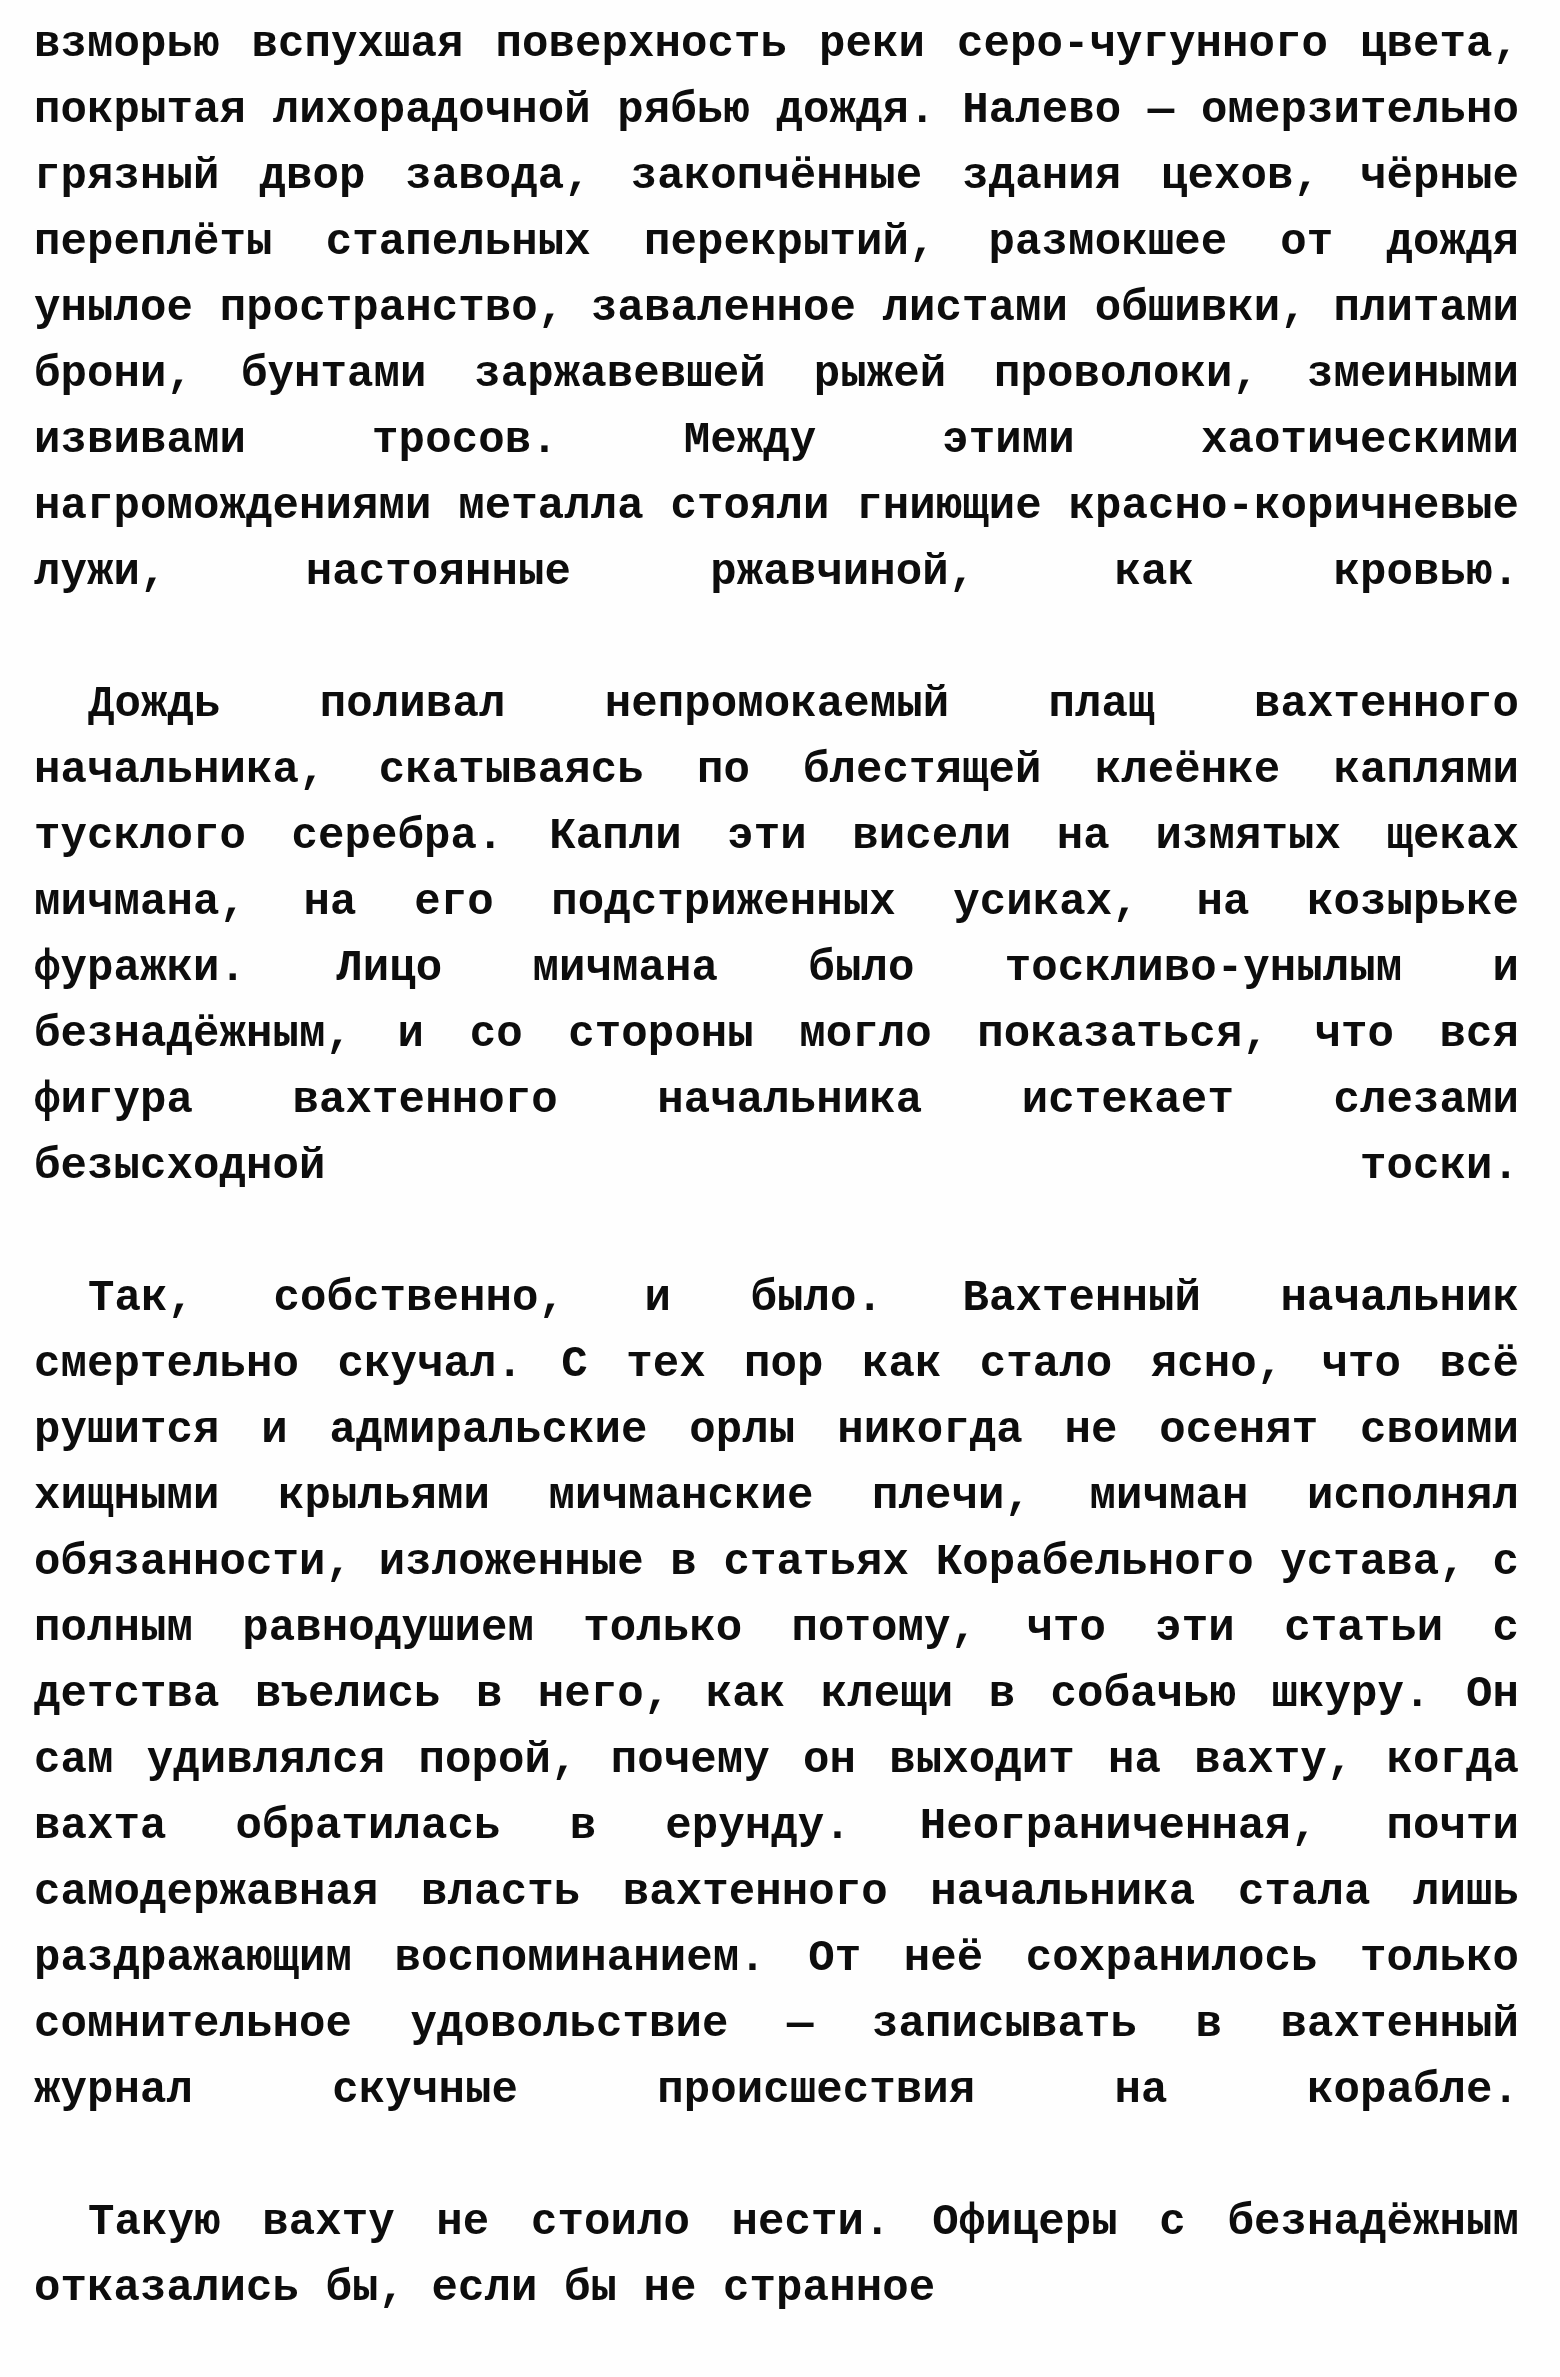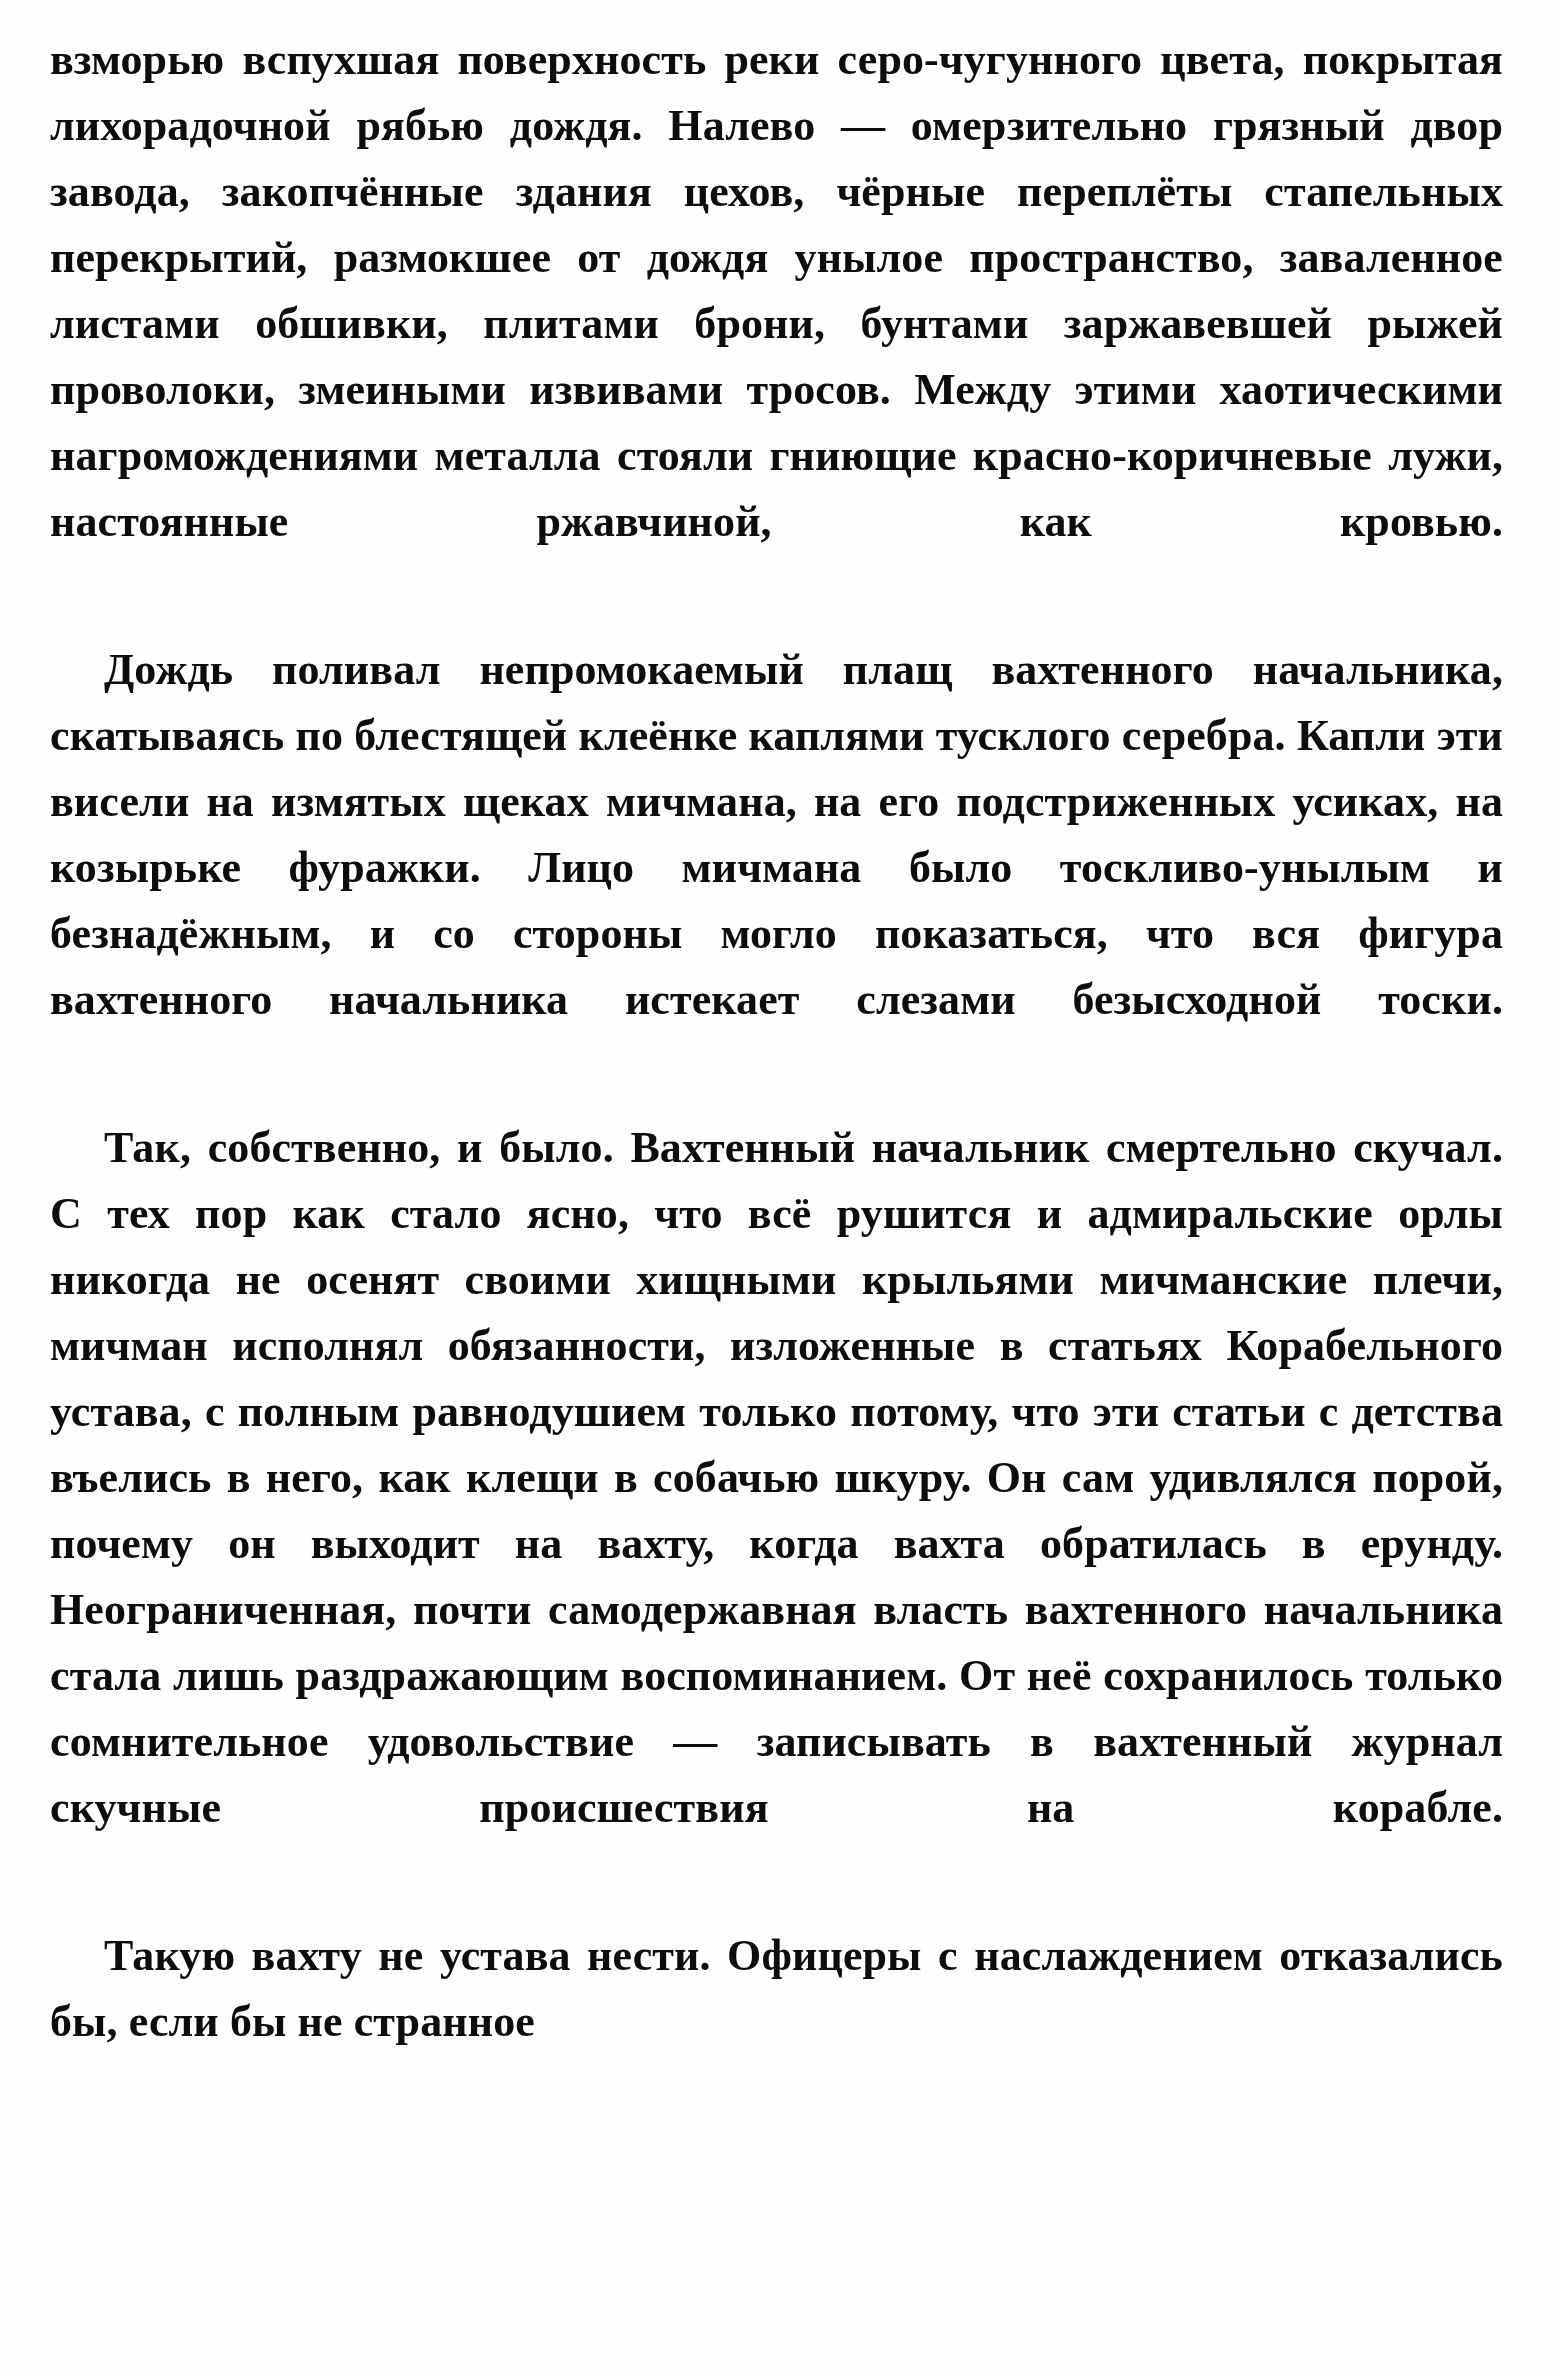--- a/index.html
+++ b/index.html
@@ -24,23 +24,24 @@
   .text-block {
     font-size: 44px;
     line-height: 66px;
     font-weight: 700;
     letter-spacing: 0.1px;
     text-align: justify;
     text-justify: inter-word;
     -webkit-font-smoothing: none;
   }
   .para {
-    margin: 16px;
+    margin: 0;
     text-align: justify;
     text-justify: inter-word;
+    font-family: Liberation Mono, monospace;
   }
   .para + .para {
     margin-top: 0;
   }
   .indent {
     text-indent: 54px;
   }
   
   .para::after {
     content: "";
@@ -52,16 +53,16 @@
   }
 </style>
 </head>
 <body>
 
 <div class="page">
   <div class="text-block">
     <p class="para">взморью вспухшая поверхность реки серо-чугунного цвета, покрытая лихорадочной рябью дождя. Налево — омерзительно грязный двор завода, закопчённые здания цехов, чёрные переплёты стапельных перекрытий, размокшее от дождя унылое пространство, заваленное листами обшивки, плитами брони, бунтами заржавевшей рыжей проволоки, змеиными извивами тросов. Между этими хаотическими нагромождениями металла стояли гниющие красно-коричневые лужи, настоянные ржавчиной, как кровью.</p>
     <p class="para indent">Дождь поливал непромокаемый плащ вахтенного начальника, скатываясь по блестящей клеёнке каплями тусклого серебра. Капли эти висели на измятых щеках мичмана, на его подстриженных усиках, на козырьке фуражки. Лицо мичмана было тоскливо-унылым и безнадёжным, и со стороны могло показаться, что вся фигура вахтенного начальника истекает слезами безысходной тоски.</p>
     <p class="para indent">Так, собственно, и было. Вахтенный начальник смертельно скучал. С тех пор как стало ясно, что всё рушится и адмиральские орлы никогда не осенят своими хищными крыльями мичманские плечи, мичман исполнял обязанности, изложенные в статьях Корабельного устава, с полным равнодушием только потому, что эти статьи с детства въелись в него, как клещи в собачью шкуру. Он сам удивлялся порой, почему он выходит на вахту, когда вахта обратилась в ерунду. Неограниченная, почти самодержавная власть вахтенного начальника стала лишь раздражающим воспоминанием. От неё сохранилось только сомнительное удовольствие — записывать в вахтенный журнал скучные происшествия на корабле.</p>
-    <p class="para indent last-open">Такую вахту не устава нести. Офицеры с наслаждением отказались бы, если бы не странное</p>
+    <p class="para indent last-open">Такую вахту не стоило нести. Офицеры с безнадёжным отказались бы, если бы не странное</p>
   </div>
 </div>
 
 
 </body></html>

